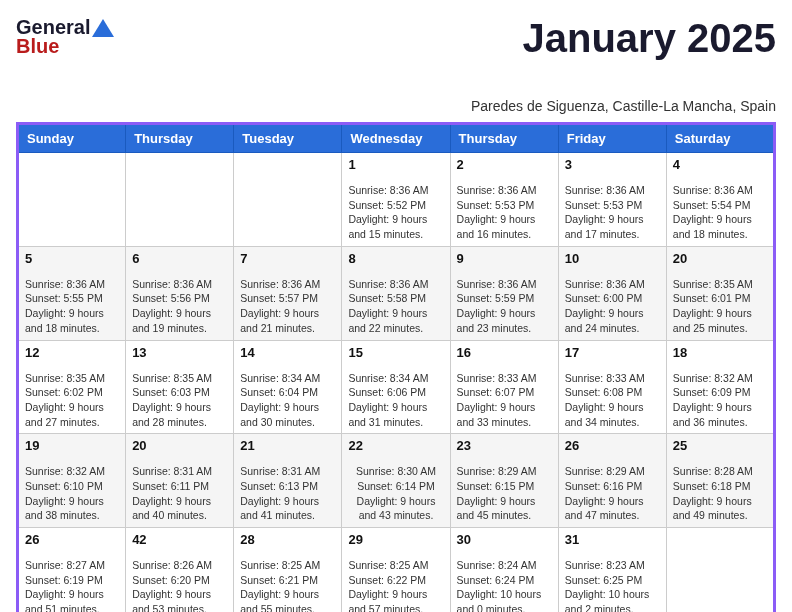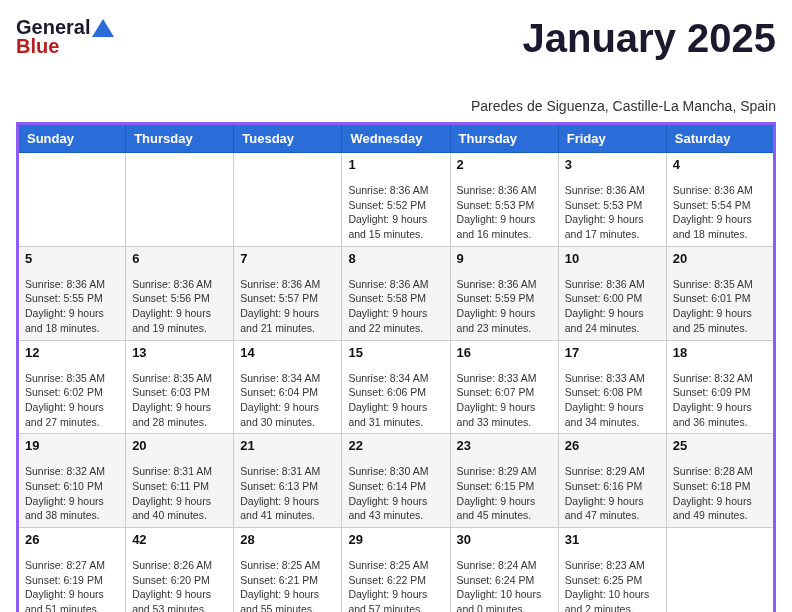--- a/index.html
+++ b/index.html
@@ -242,21 +242,21 @@
 Daylight: 9 hours and 40 minutes.</div>
         </td>
         <td>
           <span class="day-number">21</span>
           <div class="day-info" style="white-space: pre-line;">Sunrise: 8:31 AM
 Sunset: 6:13 PM
 Daylight: 9 hours and 41 minutes.</div>
         </td>
         <td>
           <span class="day-number">22</span>
-          <div class="day-info" style="white-space: pre-line;">Sunrise: 8:30 AM
+          <div class="day-info" style="white-space: pre-line; text-align: center;">Sunrise: 8:30 AM
 Sunset: 6:14 PM
 Daylight: 9 hours and 43 minutes.</div>
         </td>
         <td>
           <span class="day-number">23</span>
           <div class="day-info" style="white-space: pre-line;">Sunrise: 8:29 AM
 Sunset: 6:15 PM
 Daylight: 9 hours and 45 minutes.</div>
         </td>
         <td>

